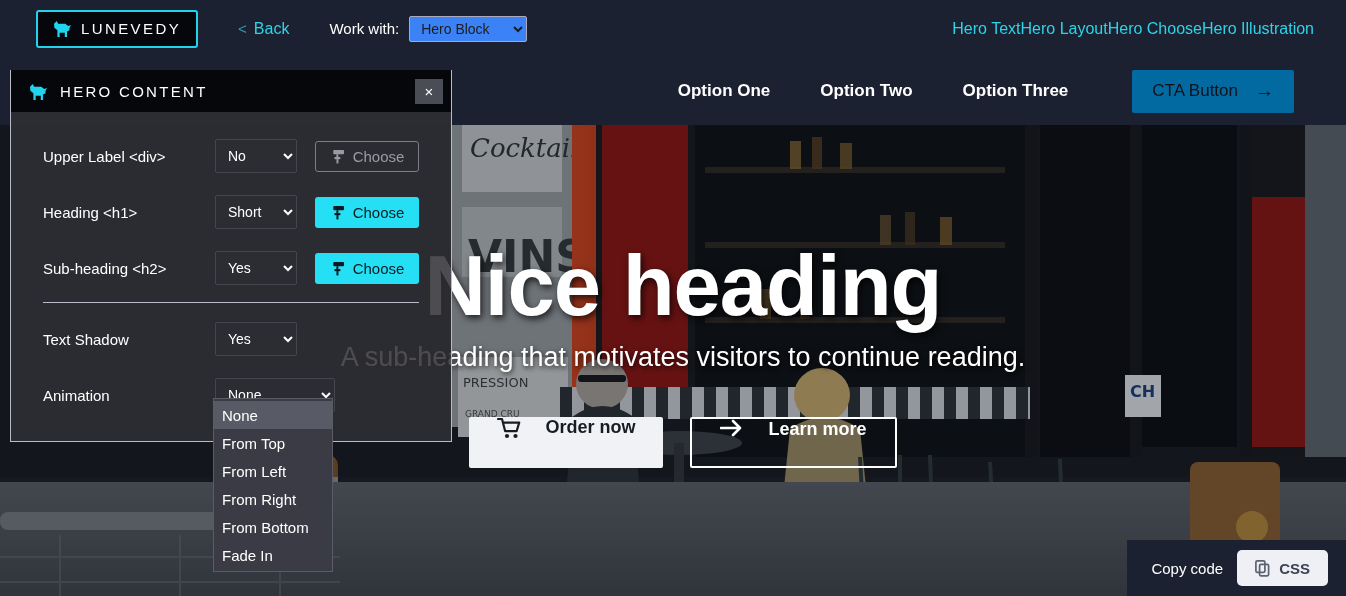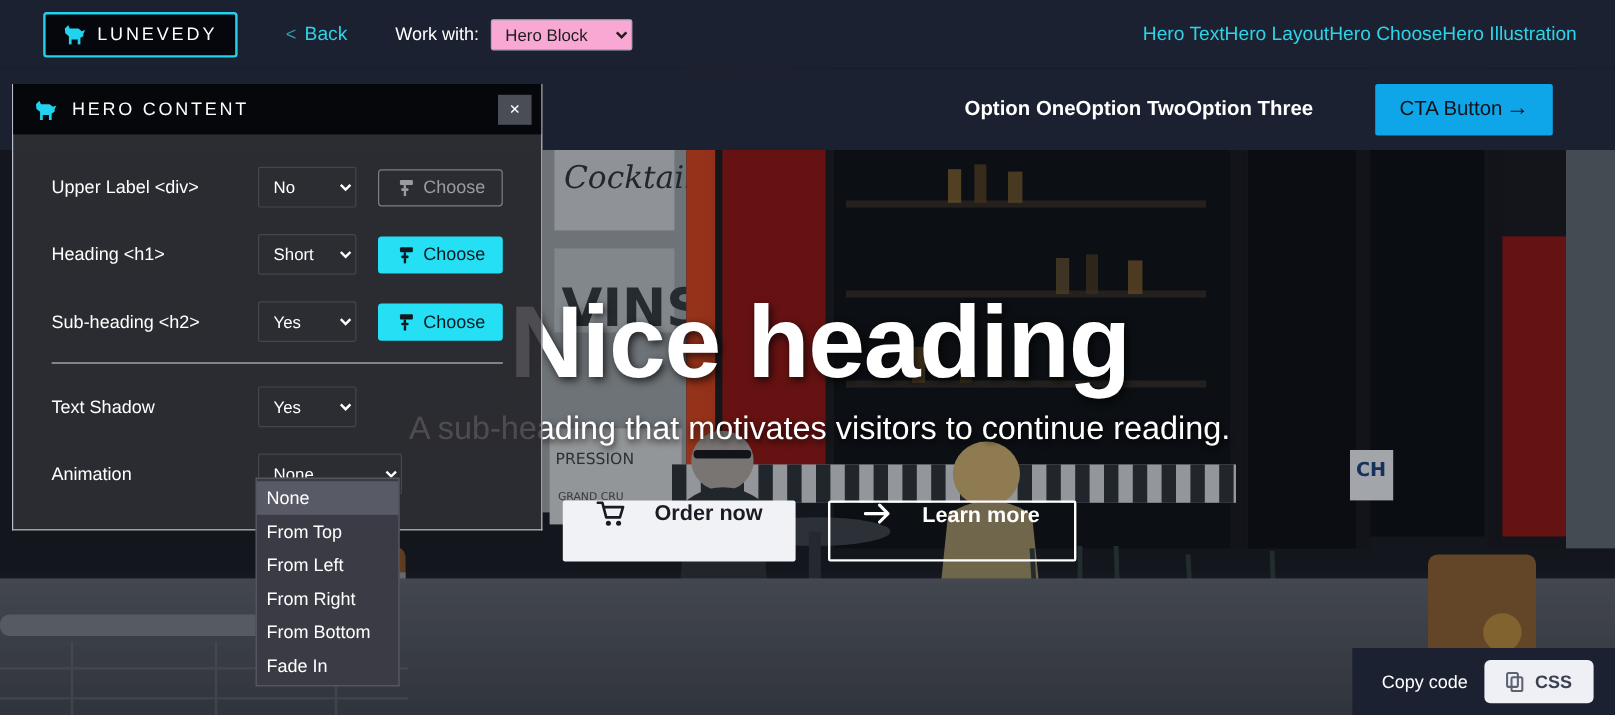--- a/index.html
+++ b/index.html
@@ -51,21 +51,21 @@
   .back-chev { font-size: 15px; color: #2a9fb5; }
 
   .work-with-label {
     margin-left: 40px;
     color: #ffffff;
     font-size: 15px;
   }
   .work-with-select {
     margin-left: 10px;
     width: 118px; height: 26px;
-    background: #f9a8d4;
+    background: #3b82f6;
     border: 1px solid #aab;
     border-radius: 2px;
     color: #1d1d1d;
     font-size: 14px;
     font-family: "Liberation Sans", sans-serif;
     padding-left: 7px;
   }
 
   .topnav {
     margin-left: auto;
@@ -100,40 +100,41 @@
   
   .sitenav {
     position: absolute;
     top: 0; left: 0;
     width: 1346px; height: 68px;
     background: #1b2130;
     display: flex; align-items: center;
     z-index: 12;
   }
   .sitenav-items {
-    margin-left: auto; 
-    display: flex; align-items: center;
+    margin-left: auto; margin-right: 12px;
+    display: flex; align-items: center;
+    gap: 50px;
     text-align: right;
   }
   .sitenav-link {
     color: #ffffff;
     font-size: 17px;
     font-weight: bold;
     cursor: pointer;
     white-space: nowrap;
   }
   .cta-button {
     margin-left: 52px;
     margin-right: 52px;
     height: 43px;
-    background: #0ea5e9;
+    background: #0369a1;
     color: #11131b;
     font-size: 17px;
     display: flex; align-items: center;
-    gap: 3px;
+    gap: 17px;
     padding: 0 20px;
     border: none;
     border-radius: 2px;
     font-family: "Liberation Sans", sans-serif;
     cursor: pointer;
   }
   .cta-arrow { font-size: 19px; font-weight: bold; }
 
   .hero-content {
     position: absolute;

